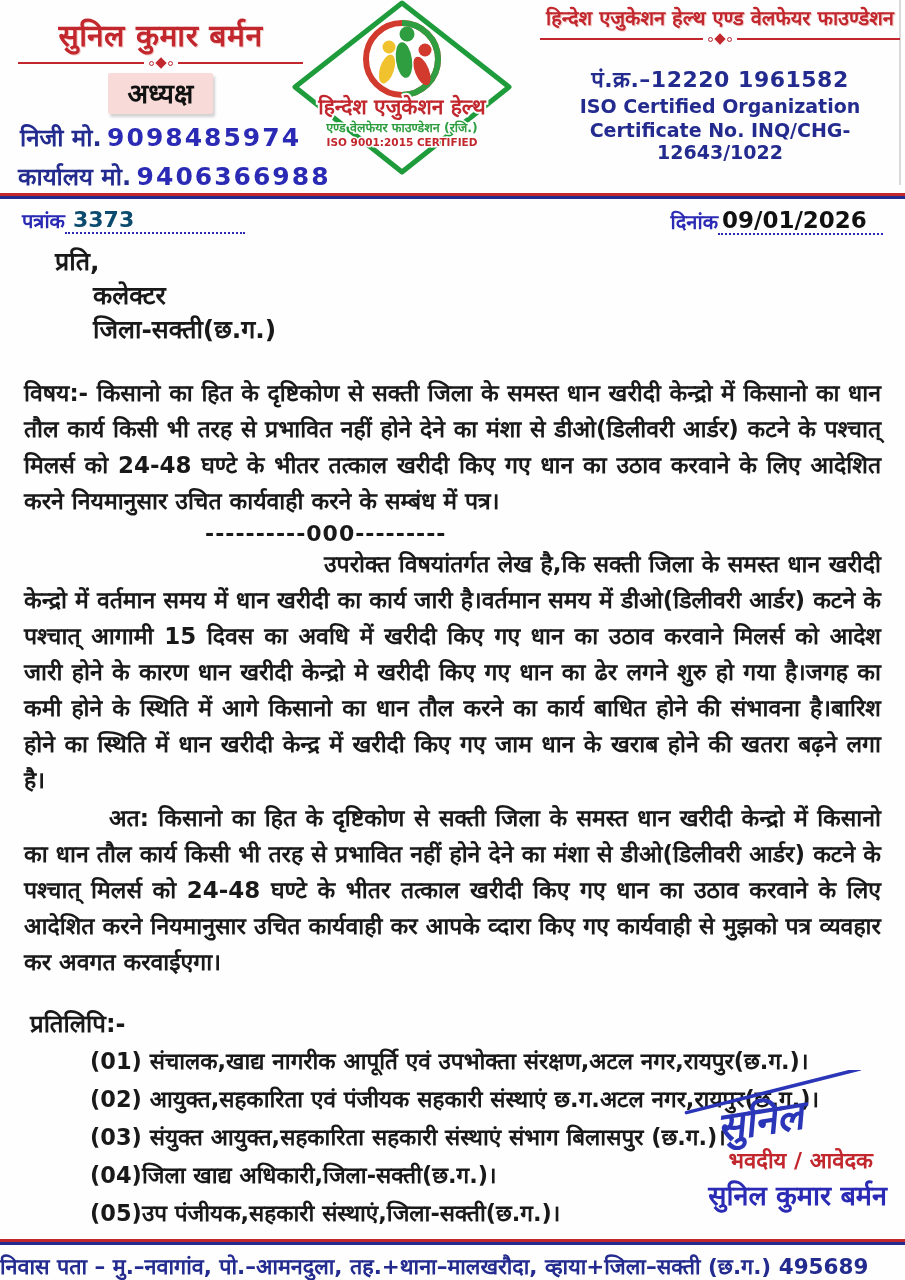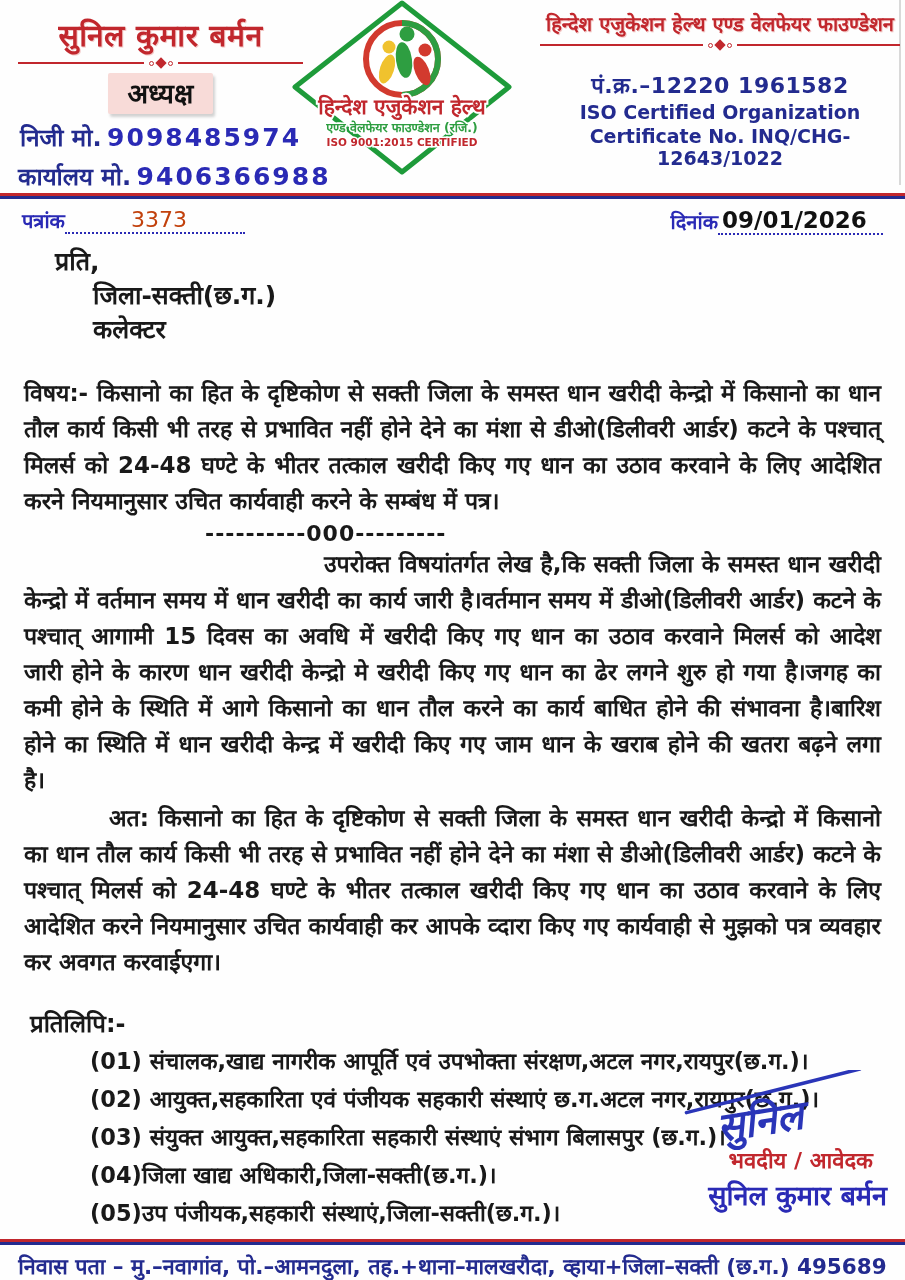--- a/index.html
+++ b/index.html
@@ -26,35 +26,35 @@
     display:inline-block; background:#f8dbd8; border-radius:2px; padding:1px 20px 3px;
     font-size:27px; font-weight:bold; color:#111;
     box-shadow:2px 3px 3px rgba(0,0,0,.18);
   }
   .phone-line { margin-top:6px; font-weight:bold; white-space:nowrap; }
   .phone-label { color:#232b8f; font-size:24px; }
   .phone-num { color:#2a2ab5; font-size:25px; letter-spacing:2px; }
 
   .lh-logo { position:absolute; left:288px; top:0; width:228px; height:182px; }
 
-  .lh-right { position:absolute; left:540px; top:10px; width:360px; text-align:center; }
+  .lh-right { position:absolute; left:540px; top:4px; width:360px; text-align:center; }
   .org-name { font-size:20px; font-weight:bold; color:#c1272d; white-space:nowrap;
               text-shadow:1px 1px 0 #f3c9c7; }
   .reg-no { font-size:22px; font-weight:bold; color:#232b8f; margin-top:20px; letter-spacing:.5px; }
   .iso-line, .cert-line { font-size:19px; font-weight:bold; color:#232b8f; margin-top:2px; }
 
   .rule-double { height:6px; }
   .rule-double .r1 { height:3px; background:#c1272d; }
   .rule-double .r2 { height:3px; background:#232b8f; }
 
   
   .meta-row { display:flex; justify-content:space-between; padding:8px 22px 0; }
   .meta-label { color:#2a2ab5; font-weight:bold; font-size:20px; }
   .dotted { display:inline-block; border-bottom:2.5px dotted #2a2ab5; vertical-align:bottom; }
-  .letter-no-val { font-size:22px; font-weight:normal; color:#c2410c; min-width:180px; padding-left:8px;text-align:center; }
+  .letter-no-val { font-size:22px; font-weight:bold; color:#0c4a6e; min-width:180px; padding-left:8px; }
   .date-val { font-size:23px; font-weight:bold; color:#111; min-width:165px; padding-left:4px; }
 
   
   .recipient { padding-left:55px; margin-top:10px; font-weight:bold; font-size:25px; line-height:34px; }
   .recipient .r-ind { padding-left:38px; }
   .subject { padding:0 24px; margin-top:28px; font-weight:bold; font-size:23px;
              line-height:36px; text-align:justify; }
   .sep-000 { margin:2px 0 0 205px; font-weight:bold; font-size:22px; letter-spacing:1px; }
   .para { padding:0 24px; font-weight:bold; font-size:23px; line-height:36px; text-align:justify; }
   .para.p1 { text-indent:300px; margin-top:0; }
@@ -65,21 +65,21 @@
   .copies-item { padding-left:90px; font-weight:bold; font-size:22.5px; line-height:31px; margin-top:7px; }
 
   
   .signature { position:absolute; right:18px; top:1070px; width:320px; text-align:right; }
   .sig-svg { display:block; margin-left:auto; margin-right:10px; }
   .closing { color:#c1272d; font-weight:bold; font-size:22px; margin-top:-6px; padding-right:14px; }
   .sig-name { color:#2a2ab5; font-weight:bold; font-size:27px; margin-top:2px; }
 
   
   .letter-footer { position:absolute; left:0; right:0; bottom:0; }
-  .footer-text { text-align:center; color:#232b8f; font-weight:bold; }
+  .footer-text { text-align:left; color:#232b8f; font-weight:bold; }
   .footer-address { font-size:21.5px; margin-top:6px; }
   .footer-email { font-size:21.5px; margin-top:3px; padding-bottom:8px; }
 </style>
 </head>
 <body>
 
 <div class="page">
   <div class="scan-edge"></div>
 
   <header class="letterhead">
@@ -153,22 +153,22 @@
     <div>
       <span class="meta-label">पत्रांक</span><span class="dotted letter-no-val">3373</span>
     </div>
     <div>
       <span class="meta-label">दिनांक</span><span class="dotted date-val">09/01/2026</span>
     </div>
   </div>
 
   <div class="recipient">
     <div>प्रति,</div>
+    <div class="r-ind">कलेक्टर</div>
     <div class="r-ind">जिला-सक्ती(छ.ग.)</div>
-    <div class="r-ind">कलेक्टर</div>
   </div>
 
   <p class="subject">विषय:- किसानो का हित के दृष्टिकोण से सक्ती जिला के समस्त धान खरीदी केन्द्रो में किसानो का धान तौल कार्य किसी भी तरह से प्रभावित नहीं होने देने का मंशा से डीओ(डिलीवरी आर्डर) कटने के पश्चात् मिलर्स को 24-48 घण्टे के भीतर तत्काल खरीदी किए गए धान का उठाव करवाने के लिए आदेशित करने नियमानुसार उचित कार्यवाही करने के सम्बंध में पत्र।</p>
 
   <div class="sep-000">----------000---------</div>
 
   <p class="para p1">उपरोक्त विषयांतर्गत लेख है,कि सक्ती जिला के समस्त धान खरीदी केन्द्रो में वर्तमान समय में धान खरीदी का कार्य जारी है।वर्तमान समय में डीओ(डिलीवरी आर्डर) कटने के पश्चात् आगामी 15 दिवस का अवधि में खरीदी किए गए धान का उठाव करवाने मिलर्स को आदेश जारी होने के कारण धान खरीदी केन्द्रो मे खरीदी किए गए धान का ढेर लगने शुरु हो गया है।जगह का कमी होने के स्थिति में आगे किसानो का धान तौल करने का कार्य बाधित होने की संभावना है।बारिश होने का स्थिति में धान खरीदी केन्द्र में खरीदी किए गए जाम धान के खराब होने की खतरा बढ़ने लगा है।</p>
   <p class="para p2">अत: किसानो का हित के दृष्टिकोण से सक्ती जिला के समस्त धान खरीदी केन्द्रो में किसानो का धान तौल कार्य किसी भी तरह से प्रभावित नहीं होने देने का मंशा से डीओ(डिलीवरी आर्डर) कटने के पश्चात् मिलर्स को 24-48 घण्टे के भीतर तत्काल खरीदी किए गए धान का उठाव करवाने के लिए आदेशित करने नियमानुसार उचित कार्यवाही कर आपके व्दारा किए गए कार्यवाही से मुझको पत्र व्यवहार कर अवगत करवाईएगा।</p>
 
   <div class="copies">

